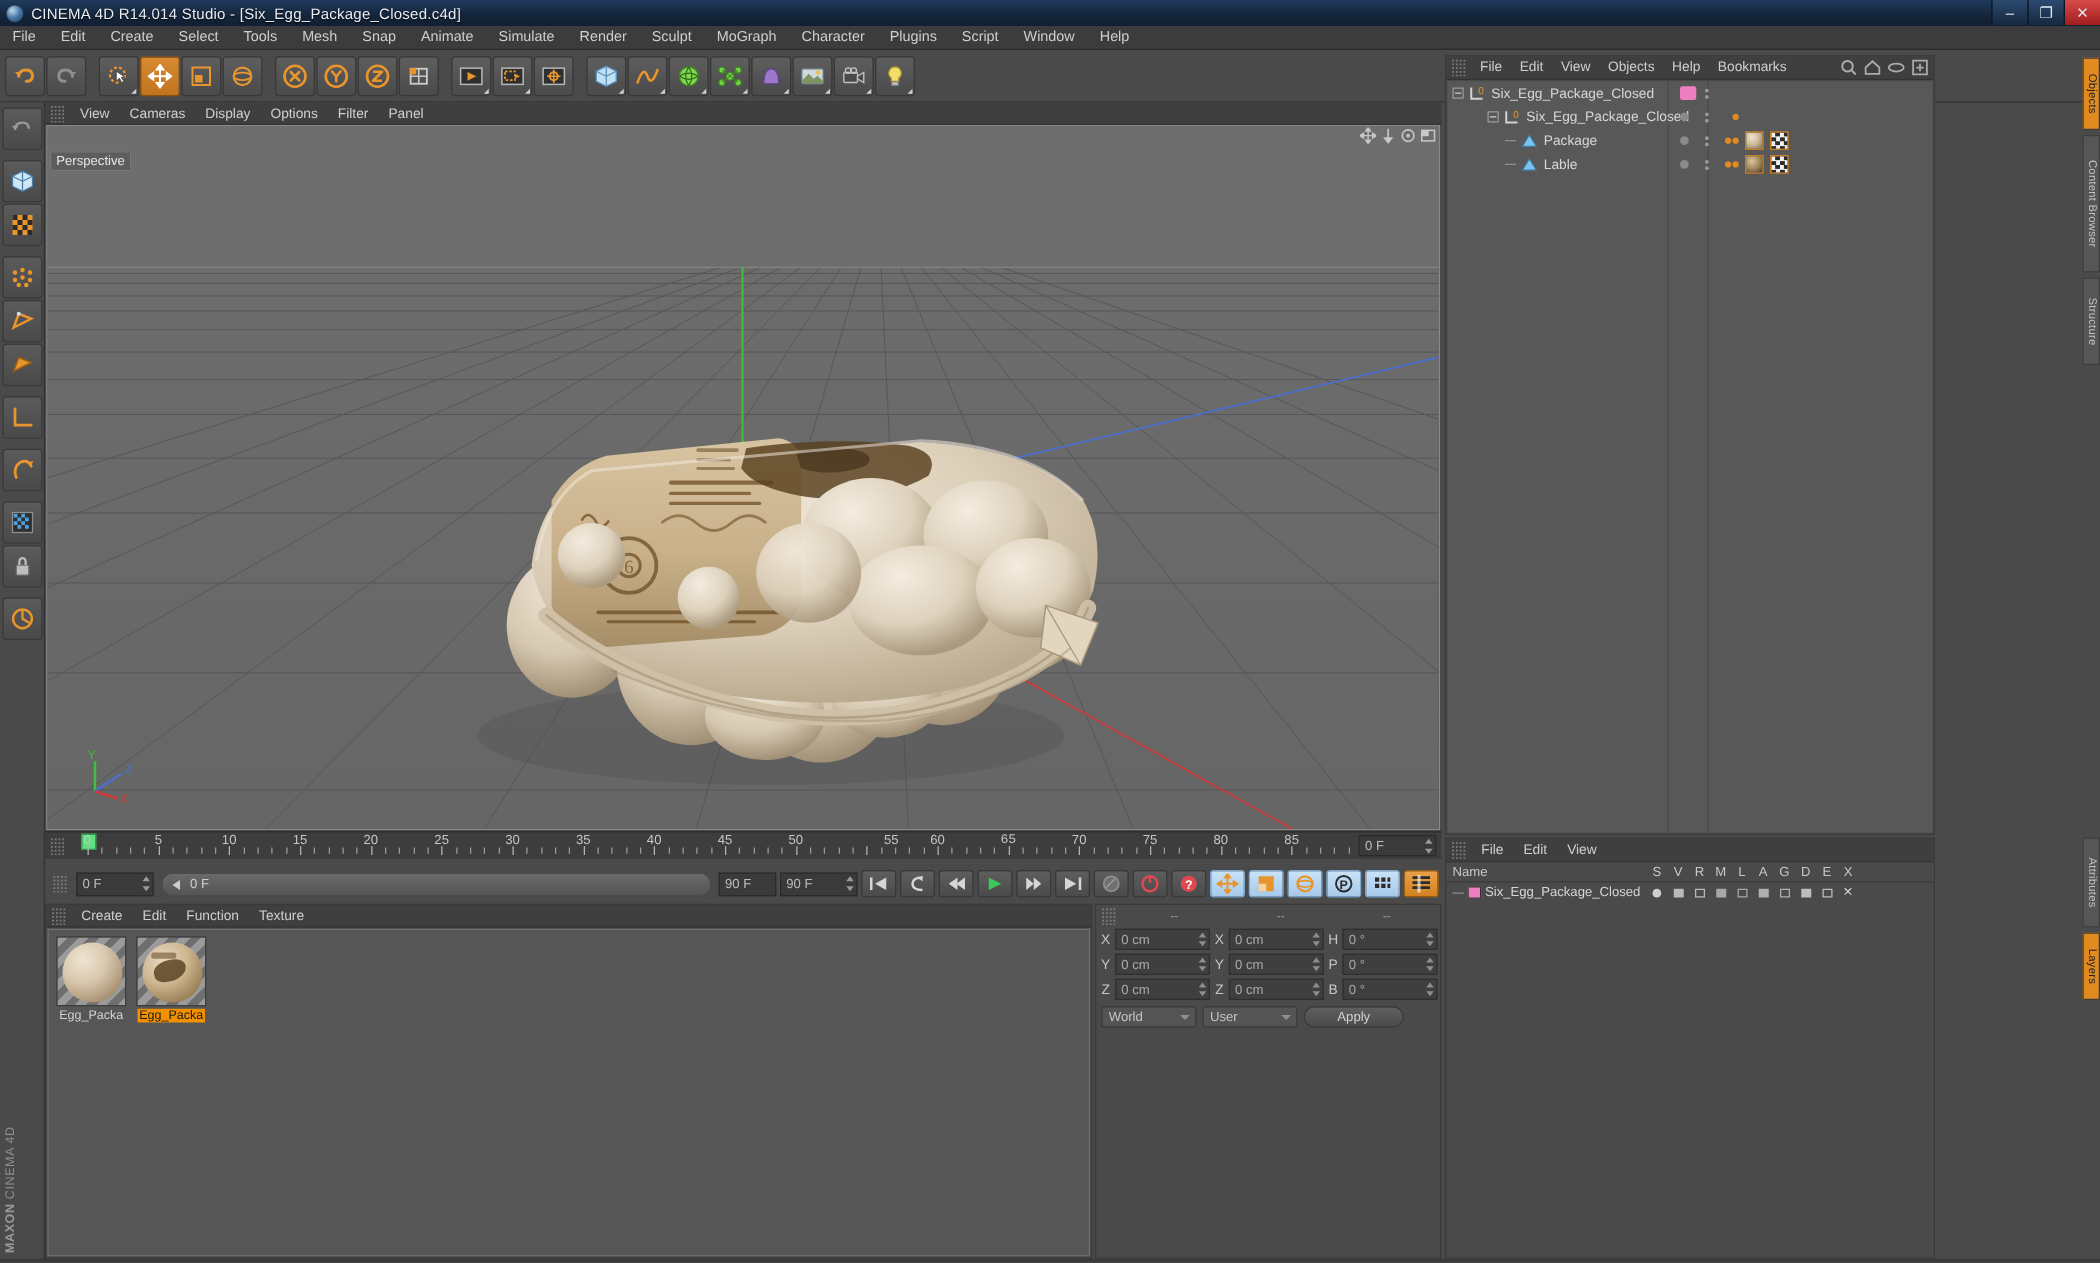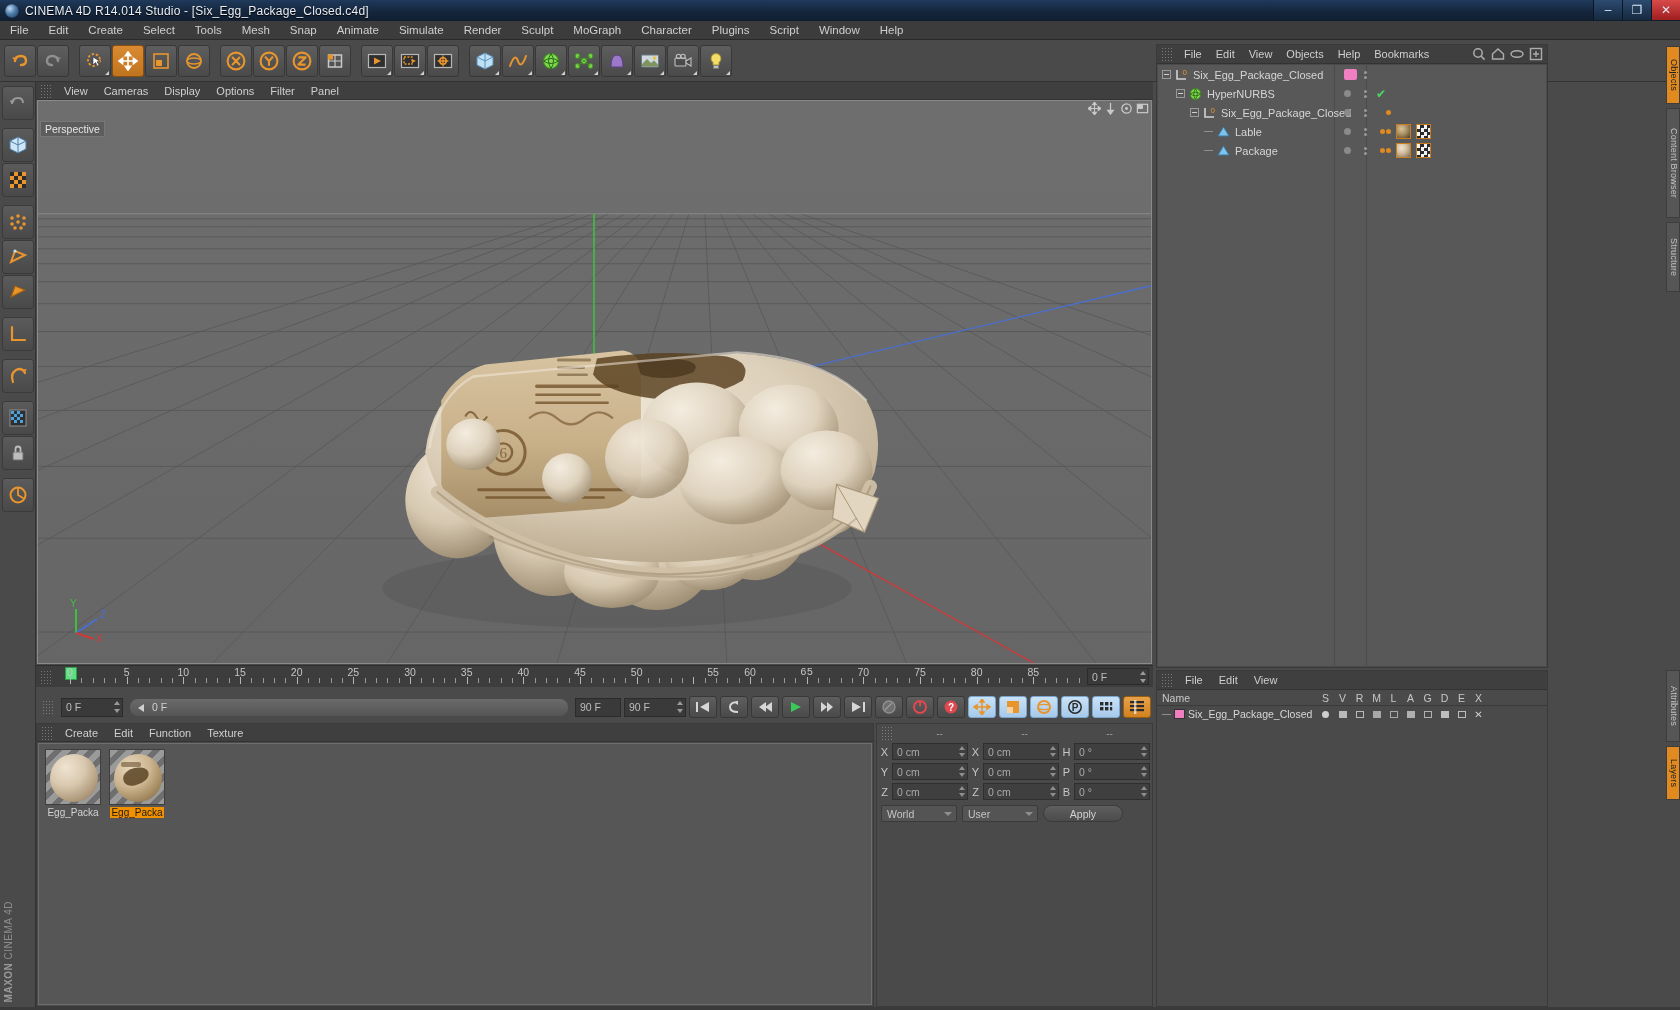--- a/index.html
+++ b/index.html
@@ -1301,43 +1301,20 @@
             <span class="dot pink"></span>
           </span>
         <span class="om-dots" style="left:206px">
             <span class="vdots">
               <i></i>
               <i></i>
             </span>
           </span>
       </div>
 
-      <div class="om-row" style="padding-left:18px">
-        <span class="expand"></span>
-        <span class="oicon">
-          <svg width="15" height="14" viewBox="0 0 15 14">
-              <circle cx="7.5" cy="7" r="5.4" fill="#7fd84e" stroke="#3f8c22" stroke-width="1"></circle>
-              <path d="M7.5 1.6 Q11 7 7.5 12.4 Q4 7 7.5 1.6" fill="none" stroke="#2e6b18" stroke-width=".9"></path>
-              <path d="M2.1 7 Q7.5 3.5 12.9 7 Q7.5 10.5 2.1 7" fill="none" stroke="#2e6b18" stroke-width=".9"></path>
-            </svg>
-        </span>
-        <span>HyperNURBS</span>
-        <span class="om-dots" style="left:186px">
-            <span class="dot"></span>
-          </span>
-        <span class="om-dots" style="left:206px">
-            <span class="vdots">
-              <i></i>
-              <i></i>
-            </span>
-          </span>
-        <span class="om-dots" style="left:218px">
-            <span class="checkmark">✔</span>
-          </span>
-      </div>
 
       <div class="om-row" style="padding-left:32px">
         <span class="expand"></span>
         <span class="oicon">
           <svg width="15" height="14" viewBox="0 0 15 14">
               <path d="M3 2 L3 11 L12 11" stroke="#d2d2d2" stroke-width="1.6" fill="none"></path>
               <text x="8.5" y="7" font-size="8" fill="#e8952e" font-family="Liberation Sans, sans-serif">0</text>
             </svg>
         </span>
         <span>Six_Egg_Package_Closed</span>
@@ -1357,69 +1334,69 @@
           </span>
       </div>
 
       <div class="om-row" style="padding-left:46px">
         <span class="treeline"></span>
         <span class="oicon">
           <svg width="15" height="14" viewBox="0 0 15 14">
               <path d="M7.5 2 L13 11 L2 11 Z" fill="#7cc4ee" stroke="#3f7aa3" stroke-width="1"></path>
             </svg>
         </span>
-        <span>Lable</span>
+        <span>Package</span>
         <span class="om-dots" style="left:186px">
             <span class="dot"></span>
           </span>
         <span class="om-dots" style="left:206px">
             <span class="vdots">
               <i></i>
               <i></i>
             </span>
           </span>
         <span class="om-dots" style="left:222px">
             <span class="tagdots">
               <i></i>
               <i></i>
             </span>
           </span>
         <span class="om-dots" style="left:238px">
-            <span class="tagicon mat2"></span>
+            <span class="tagicon mat"></span>
           </span>
         <span class="om-dots" style="left:258px">
             <span class="tagicon uv"></span>
           </span>
       </div>
 
       <div class="om-row" style="padding-left:46px">
         <span class="treeline"></span>
         <span class="oicon">
           <svg width="15" height="14" viewBox="0 0 15 14">
               <path d="M7.5 2 L13 11 L2 11 Z" fill="#7cc4ee" stroke="#3f7aa3" stroke-width="1"></path>
             </svg>
         </span>
-        <span>Package</span>
+        <span>Lable</span>
         <span class="om-dots" style="left:186px">
             <span class="dot"></span>
           </span>
         <span class="om-dots" style="left:206px">
             <span class="vdots">
               <i></i>
               <i></i>
             </span>
           </span>
         <span class="om-dots" style="left:222px">
             <span class="tagdots">
               <i></i>
               <i></i>
             </span>
           </span>
         <span class="om-dots" style="left:238px">
-            <span class="tagicon mat"></span>
+            <span class="tagicon mat2"></span>
           </span>
         <span class="om-dots" style="left:258px">
             <span class="tagicon uv"></span>
           </span>
       </div>
     </div>
   </div>
 
   <div class="laymgr">
     <div class="lm-menubar">

